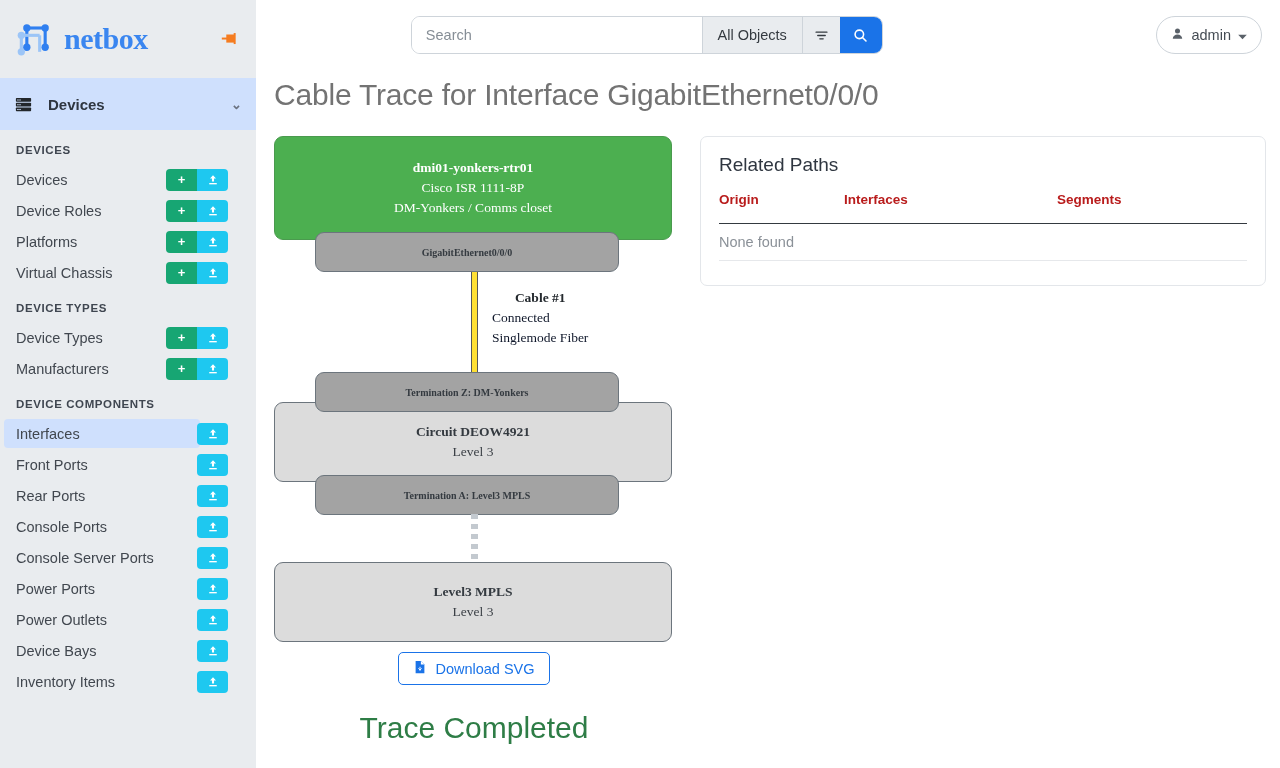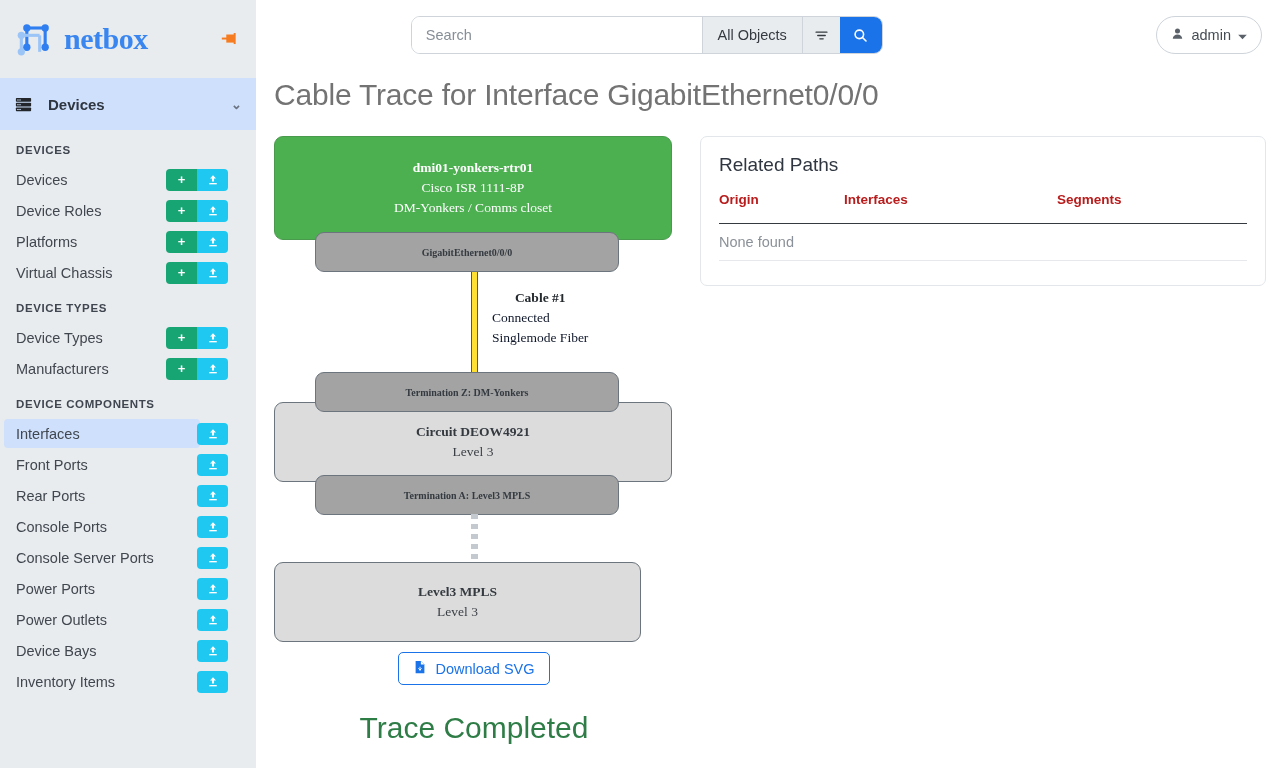--- a/index.html
+++ b/index.html
@@ -133,21 +133,21 @@
   .terma-node { top: 332px; margin-top: 7px; }
 
   .circuit-node {
     left: 0; top: 266px; width: 398px; height: 80px;
     background: #dcdcdc; border: 1px solid #6c757d;
   }
   .circuit-node .t1 { font-size: 13.5px; font-weight: 700; color: #343a40; line-height: 20px; }
   .circuit-node .t2 { font-size: 13.5px; color: #3a3f45; line-height: 20px; }
 
   .provider-node {
-    left: 0; top: 426px; width: 367px; height: 80px;
+    left: 0; top: 426px; width: 398px; height: 80px;
     background: #dcdcdc; border: 1px solid #6c757d;
   }
   .provider-node .t1 { font-size: 13.5px; font-weight: 700; color: #343a40; line-height: 20px; }
   .provider-node .t2 { font-size: 13.5px; color: #3a3f45; line-height: 20px; }
 
   .cable-line {
     position: absolute; left: 197px; top: 136px;
     width: 7px; height: 100px;
     background: #ffe033;
     border-left: 1px solid #565656; border-right: 1px solid #565656;

